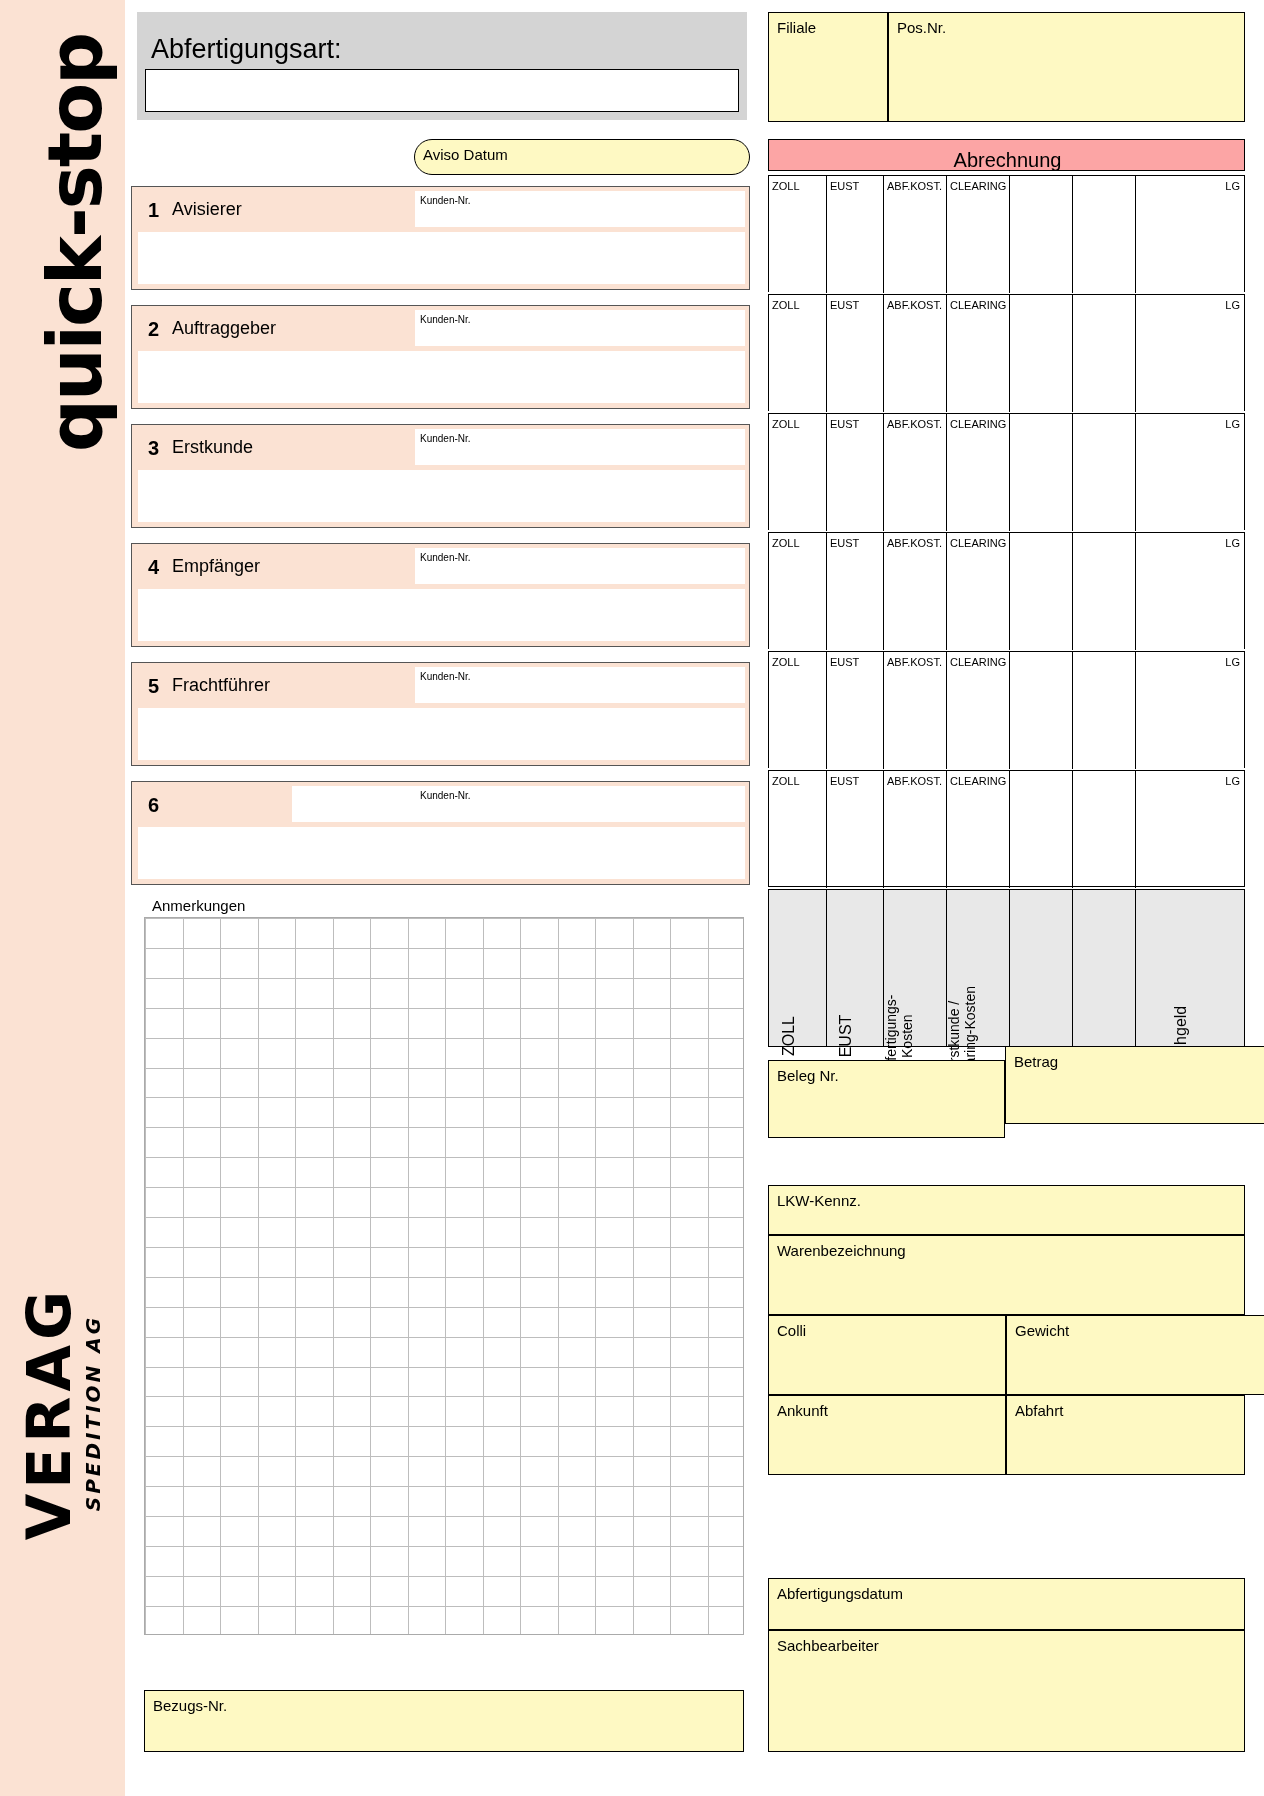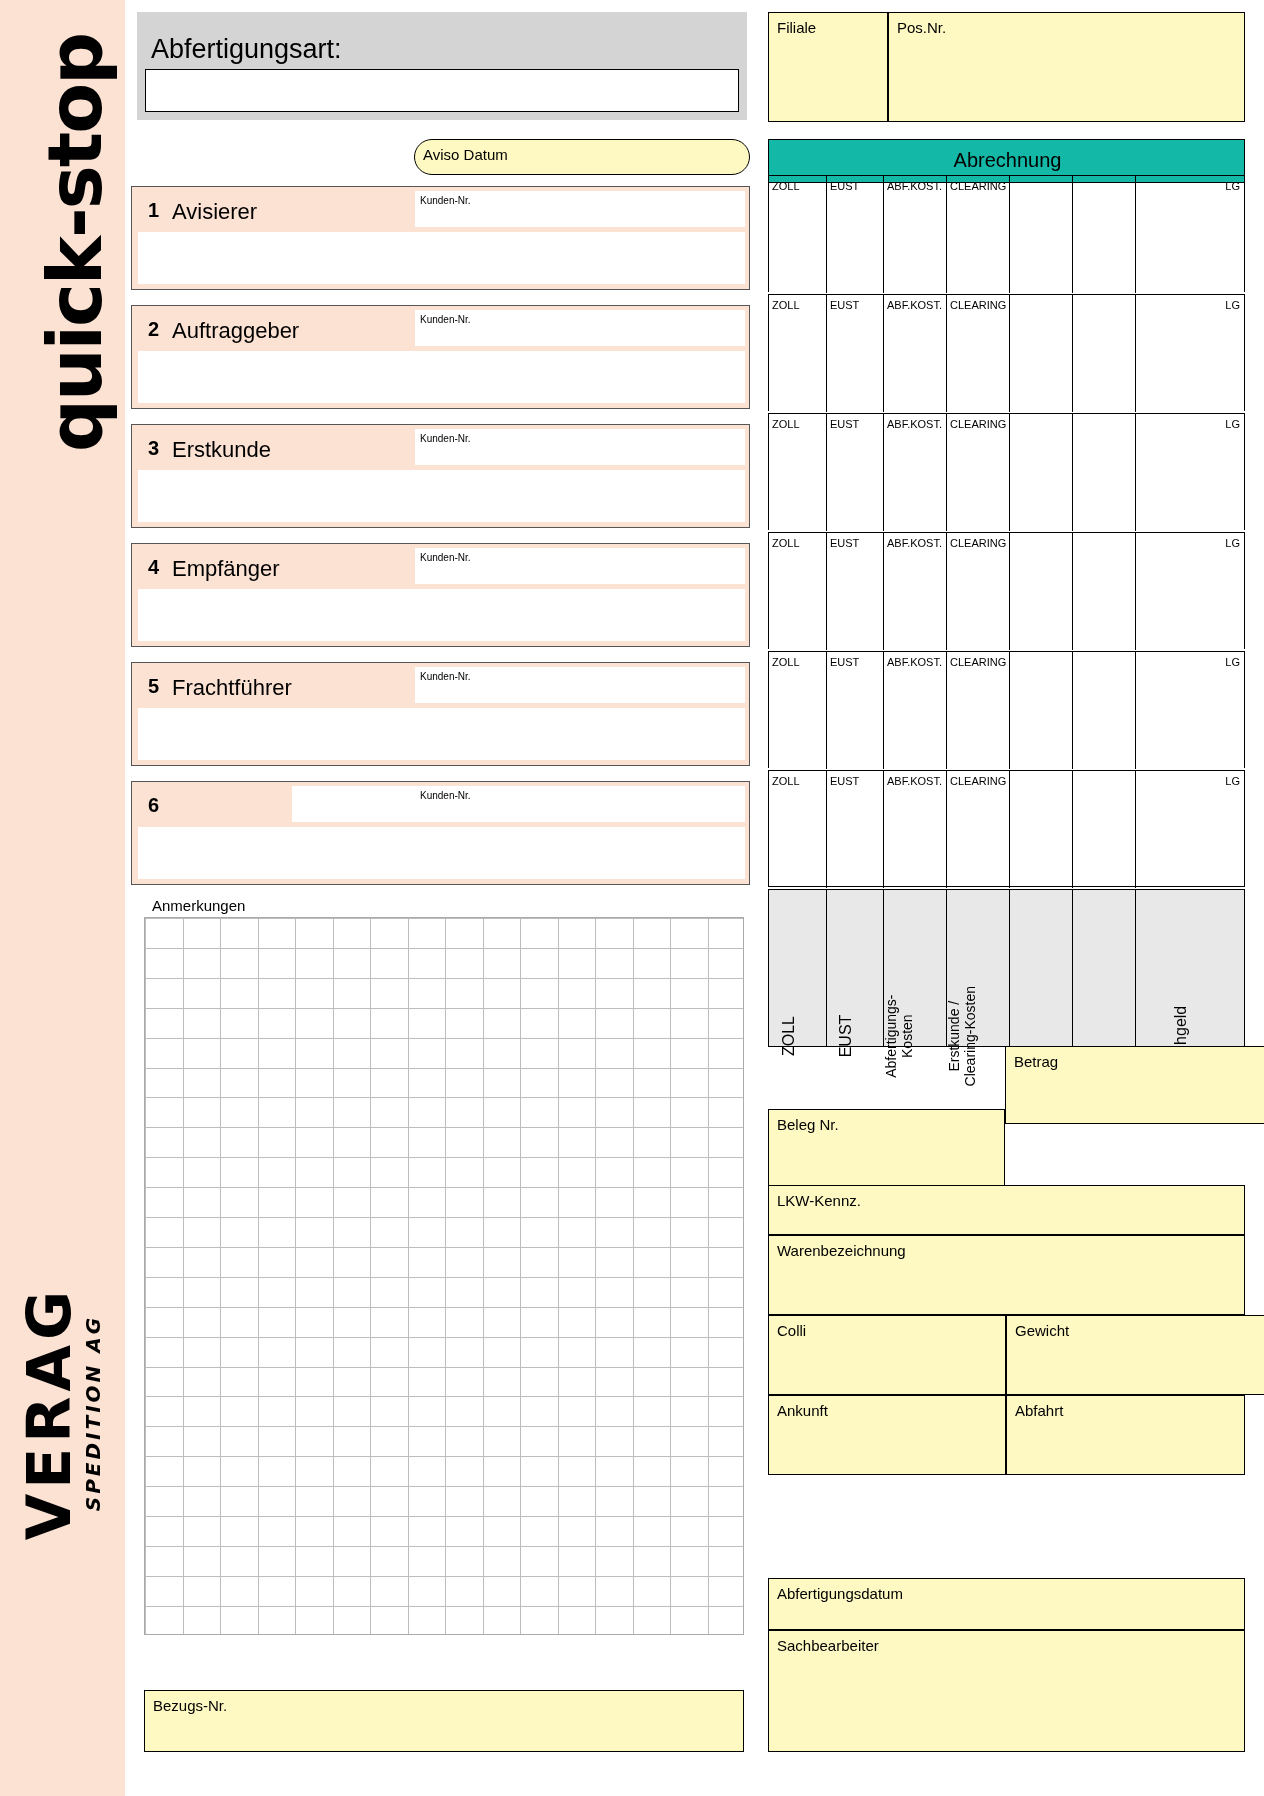--- a/index.html
+++ b/index.html
@@ -118,21 +118,21 @@
     background: #fff;
   }
   .party .pnum {
     position: absolute;
     left: 16px; top: 12px;
     font-size: 20px; font-weight: bold;
   }
   .party .pname {
     position: absolute;
     left: 40px; top: 12px;
-    font-size: 22px;
+    font-size: 18px;
   }
   .party .sub-label {
     position: absolute;
     left: 288px; top: 8px;
     font-size: 10px;
   }
   .party .firmen-label {
     position: absolute;
     left: 11px;
     bottom: 40px;
@@ -142,22 +142,22 @@
     position: absolute;
     left: 160px; top: 4px;
     width: 123px; height: 36px;
     background: #fff;
   }
 
   
   #abrechnung-header {
     position: absolute;
     left: 768px; top: 139px;
-    width: 477px; height: 44px;
-    background: #14b8a6;
+    width: 477px; height: 32px;
+    background: #fca5a5;
     border: 1px solid #000;
   }
   #abrechnung-title {
     position: absolute;
     width: 477px;
     top: 9px;
     text-align: center;
     font-size: 20px;
   }
 
@@ -210,21 +210,21 @@
     white-space: nowrap;
     font-size: 16px;
     text-align: center;
   }
   #abr-summary .vtext.two-line {
     font-size: 14px;
     line-height: 1.15;
   }
 
   
-  #beleg-box  { left: 768px; top: 1109px; width: 237px; height: 78px; padding-left: 21px; }
+  #beleg-box  { left: 768px; top: 1060px; width: 237px; height: 78px; padding-left: 21px; }
   #betrag-box { left: 1005px; top: 1046px; width: 288px; height: 78px; }
   #euro-sign {
     position: absolute;
     right: 14px; bottom: 8px;
     font-size: 21px;
   }
 
   
   #anmerkungen-label {
     position: absolute;

